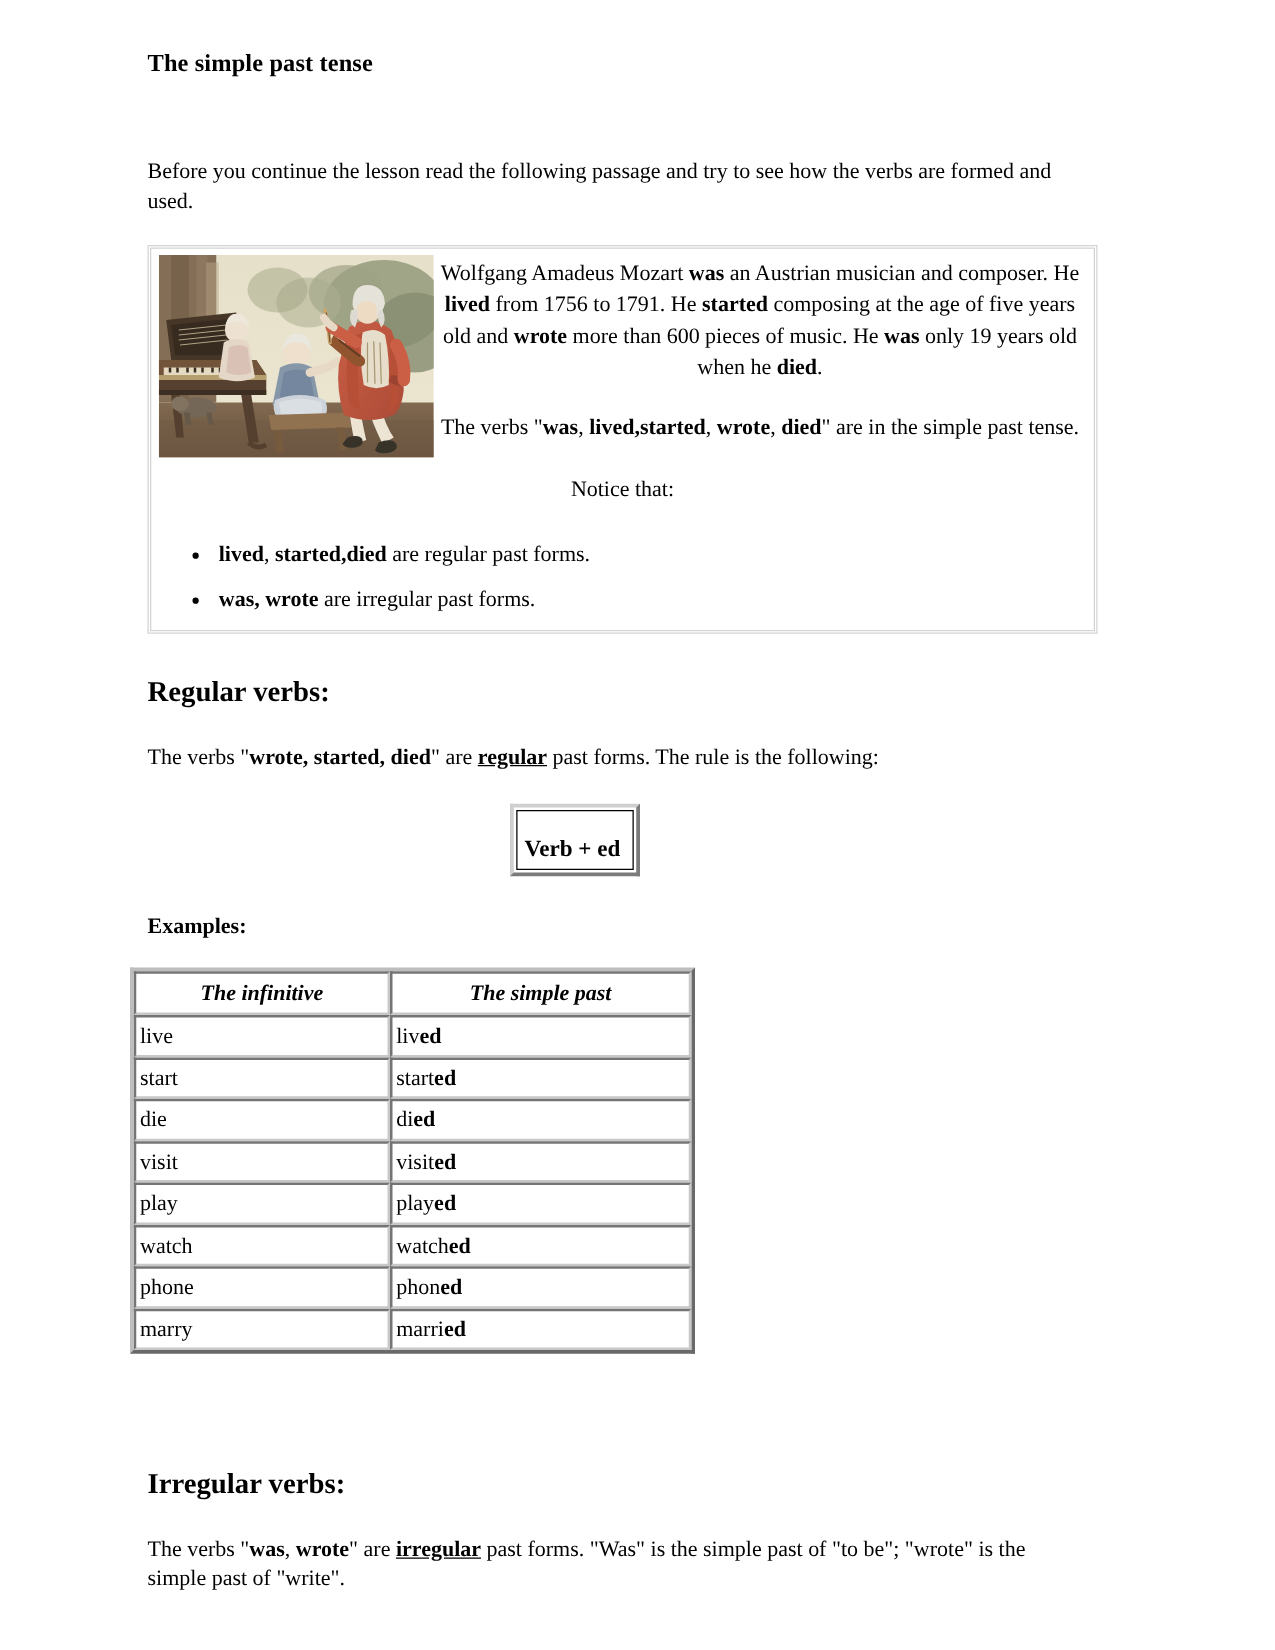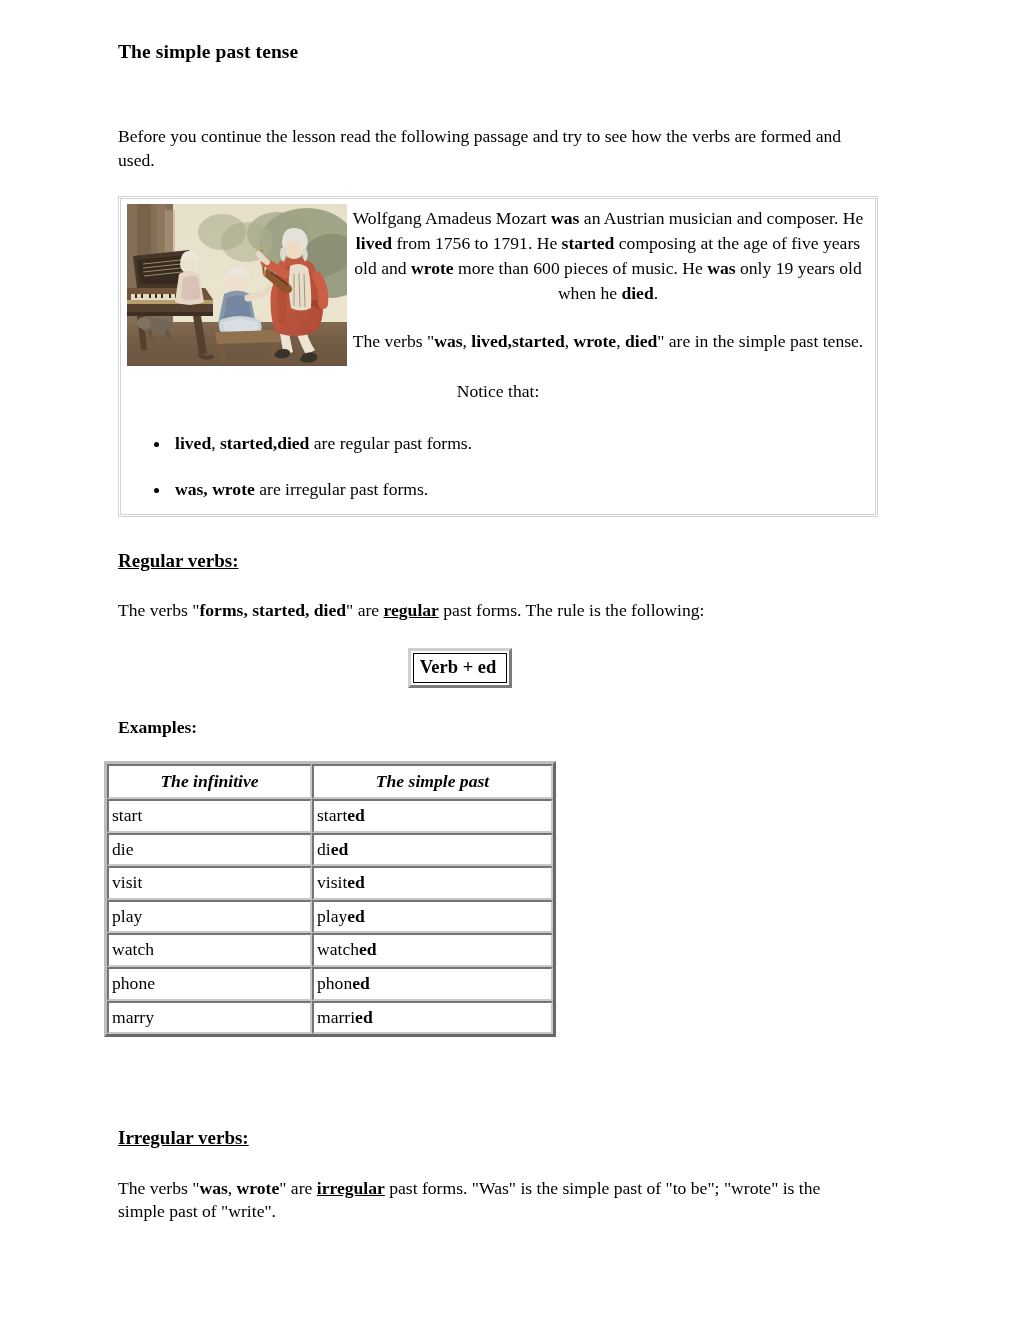--- a/index.html
+++ b/index.html
@@ -89,34 +89,33 @@
     font-size: 17.6px;
     line-height: 1.35;
     text-align: center;
   }
   ul.notice-list {
     margin: 0;
     padding: 0 0 0 44px;
     list-style-type: disc;
   }
   ul.notice-list li {
-    margin-top: 22px;
+    margin-top: 12px;
     font-size: 17.6px;
     line-height: 1.35;
     padding-left: 4px;
   }
   ul.notice-list li:first-child { margin-top: 28px; }
 
   
   h2.section-title {
-    font-size: 19px;
+    font-size: 23px;
     font-weight: bold;
     margin: 0;
     line-height: 1.2;
-    text-decoration: underline;
   }
   h2.regular-title { padding-top: 33px; }
   h2.irregular-title { padding-top: 0; }
 
   p.section-text {
     margin: 0;
     padding-top: 27px;
     font-size: 17.6px;
     line-height: 1.34;
   }
@@ -129,21 +128,21 @@
     padding-top: 25px;
   }
   .rule-box {
     display: inline-block;
     border: 3px outset #cfcfcf;
     background: #ffffff;
     padding: 2px;
   }
   .rule-box-inner {
     border: 1px solid #000000;
-    padding: 2px 10px 3px 6px;
+    padding: 20px 10px 3px 6px;
     font-weight: bold;
     font-size: 18.5px;
     line-height: 1.25;
     text-align: left;
   }
 
   
   p.examples-label {
     margin: 0;
     padding-top: 28px;
@@ -328,21 +327,21 @@
     </div>
 
     <ul class="notice-list">
       <li><b>lived</b><span>, </span><b>started,died</b><span> are regular past forms.</span></li>
       <li><b>was, wrote</b><span> are irregular past forms.</span></li>
     </ul>
   </div>
 
   <div class="content">
     <h2 class="section-title regular-title">Regular verbs:</h2>
-    <p class="section-text"><span>The verbs "</span><span class="u-bold">forms, started, died</span><span>" are </span><span class="u-bold-underline">regular</span><span> past forms. The rule is the following:</span></p>
+    <p class="section-text"><span>The verbs "</span><span class="u-bold">wrote, started, died</span><span>" are </span><span class="u-bold-underline">regular</span><span> past forms. The rule is the following:</span></p>
   </div>
 
   <div class="rule-wrap">
     <div class="rule-box">
       <div class="rule-box-inner">Verb + ed</div>
     </div>
   </div>
 
   <div class="content">
     <p class="examples-label">Examples:</p>
@@ -350,20 +349,24 @@
 
   <table class="verb-table">
     <thead>
       <tr>
         <th class="col-inf">The infinitive</th>
         <th class="col-past">The simple past</th>
       </tr>
     </thead>
     <tbody id="verb-table-body">
         <tr>
+          <td class="col-inf">live</td>
+          <td class="col-past"><span>liv</span><span class="suffix">ed</span></td>
+        </tr>
+        <tr>
           <td class="col-inf">start</td>
           <td class="col-past"><span>start</span><span class="suffix">ed</span></td>
         </tr>
         <tr>
           <td class="col-inf">die</td>
           <td class="col-past"><span>di</span><span class="suffix">ed</span></td>
         </tr>
         <tr>
           <td class="col-inf">visit</td>
           <td class="col-past"><span>visit</span><span class="suffix">ed</span></td>

